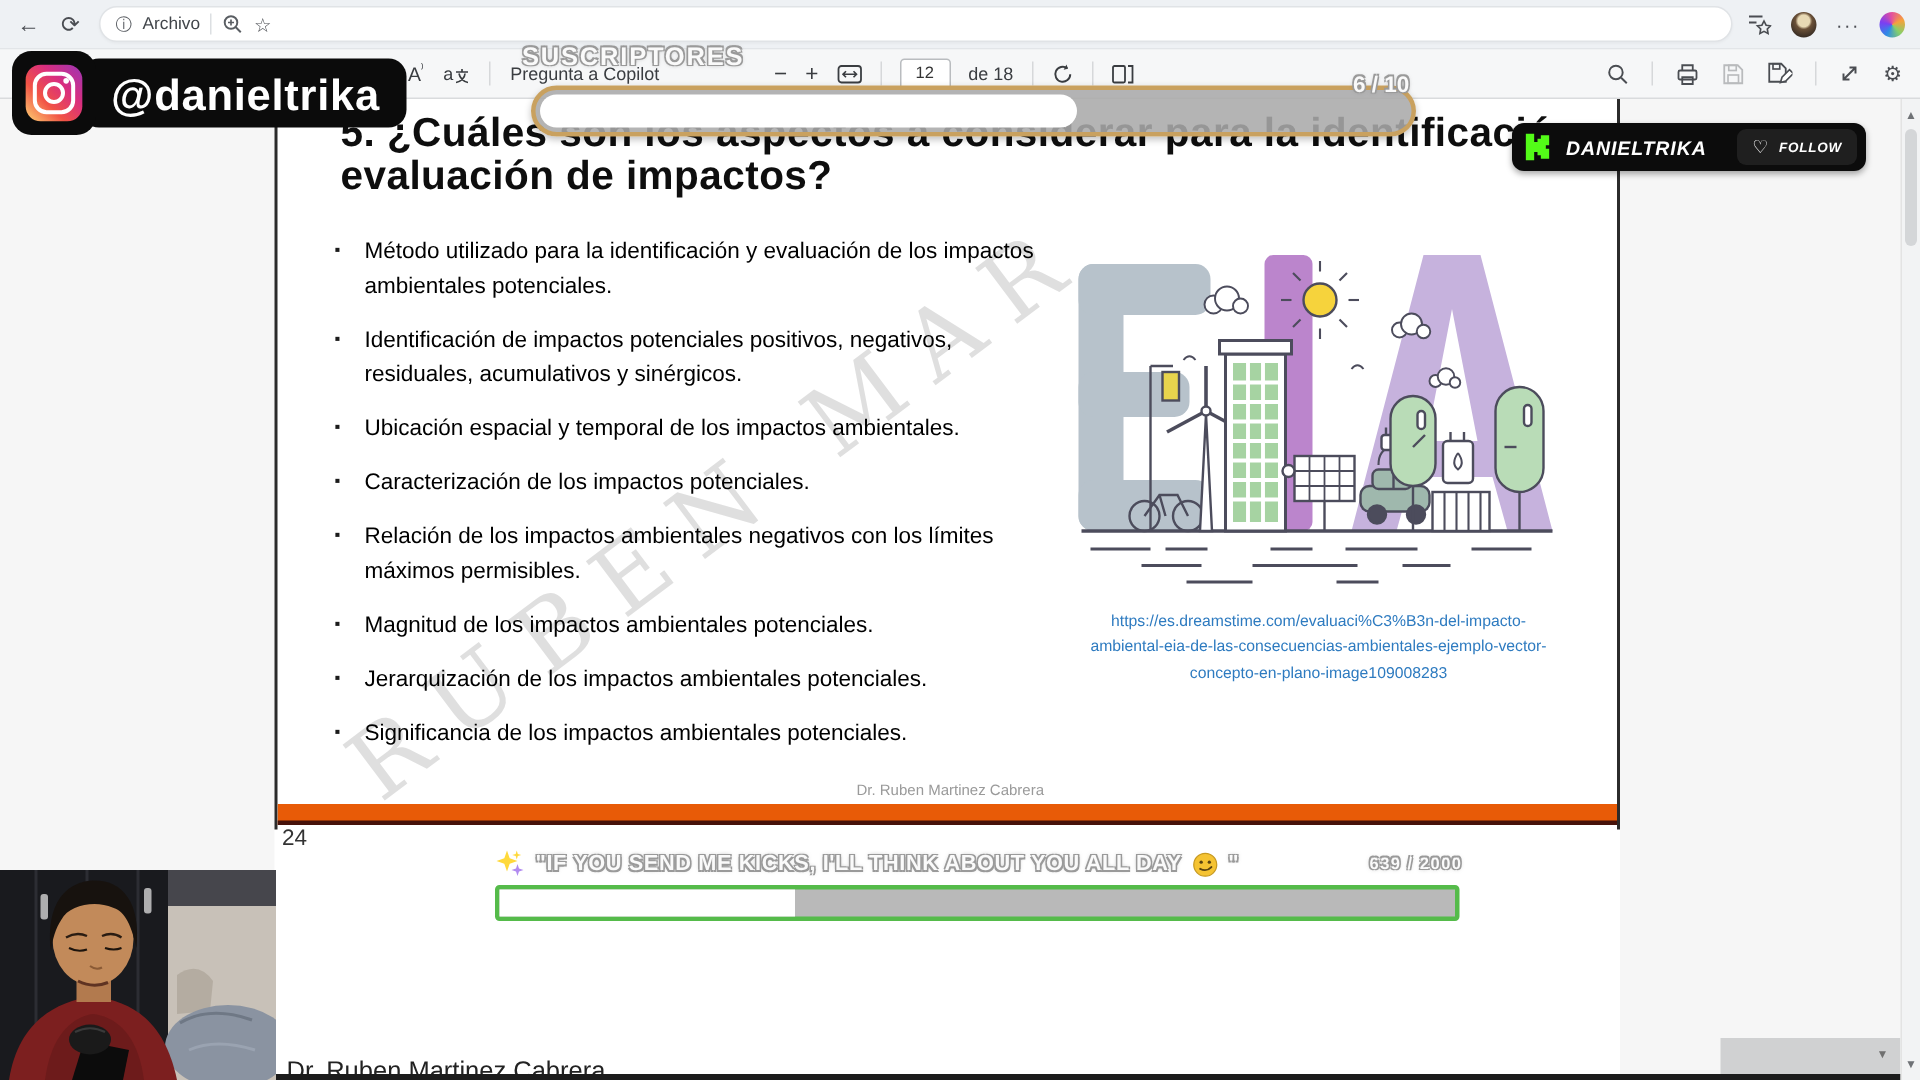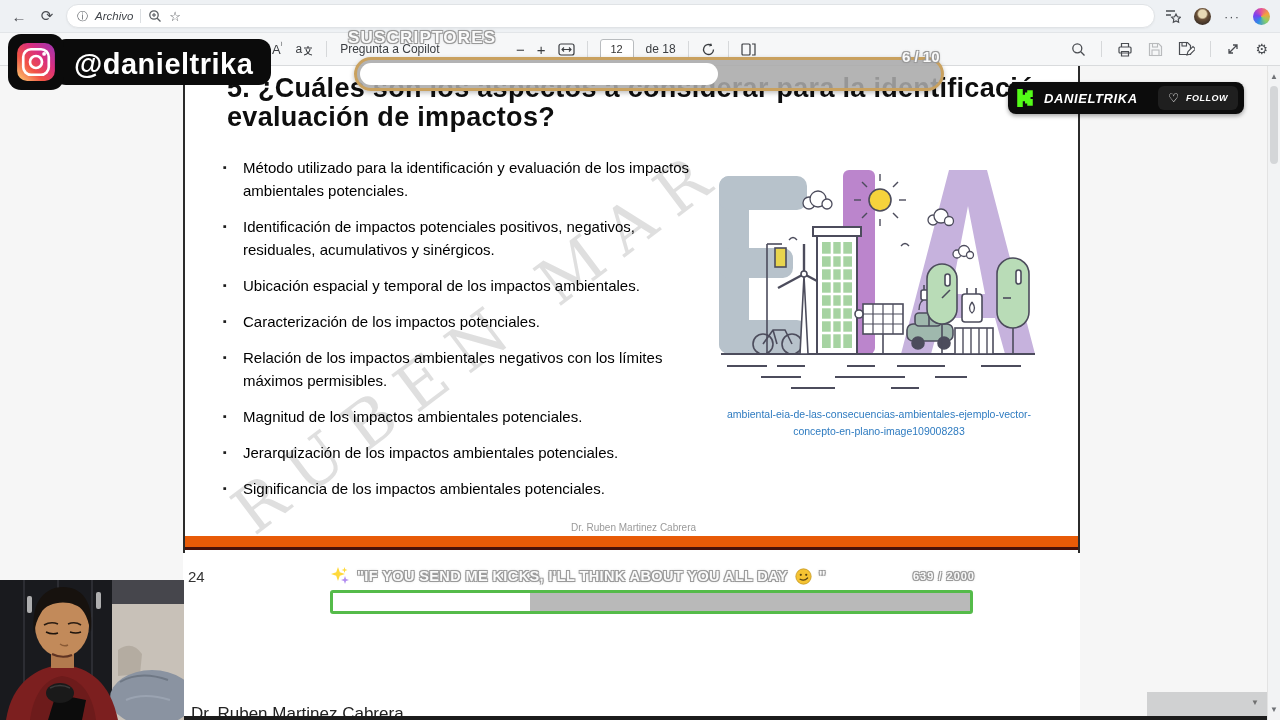--- a/index.html
+++ b/index.html
@@ -8,21 +8,21 @@
          font-family:"Liberation Sans", sans-serif; }
 
   
   .browser-bar { position:absolute; left:0; top:0; width:1280px; height:33px;
     background:#eef1f4; border-bottom:1px solid #e2e5e8;
     display:flex; align-items:center; padding:0 10px; gap:10px; z-index:5; }
   .nav-glyph { font-size:15px; color:#4a4d52; width:18px; text-align:center; cursor:default; }
   .addr { flex:1; height:24px; background:#fff; border:1px solid #e0e3e6; border-radius:13px;
     display:flex; align-items:center; padding:0 10px; gap:7px; font-size:11.5px; color:#3c4043;
     min-width:0; box-shadow:0 1px 2px rgba(0,0,0,.04); }
-  .addr .scheme { color:#41454a; white-space:nowrap;font-style:italic; }
+  .addr .scheme { color:#41454a; white-space:nowrap; }
   .addr .vr { width:1px; height:14px; background:#dcdfe2; }
   .addr .path { flex:1; white-space:nowrap; overflow:hidden; color:#2f3337; }
   .ic-svg { display:inline-block; vertical-align:middle; flex:none; }
   .browser-right { display:flex; align-items:center; gap:13px; }
   .avatar { width:17px; height:17px; border-radius:50%;
     background:radial-gradient(circle at 50% 35%, #e8d9b4 0 28%, #6b5138 40%, #2e2620 85%); }
   .copilot { width:17px; height:17px; border-radius:50%;
     background:conic-gradient(from 210deg,#2e8be6,#7a3ff2,#e24fa0,#f6a23b,#86d06a,#2e8be6); }
   .more-dots { font-size:13px; color:#4a4d52; letter-spacing:1px; }
 
@@ -54,21 +54,21 @@
   .bullets li::before { content:"▪"; position:absolute; left:2px; top:0; font-size:11px; color:#1b1b1b; }
   .illus { position:absolute; left:520px; top:82px; width:342px; height:252px; }
   .url-caption { position:absolute; left:528px; top:340px; width:332px; text-align:center;
     font-size:10.5px; color:#2e7bc0; line-height:1.65; cursor:pointer; }
   .author { position:absolute; left:0; width:897px; top:456px; text-align:center; font-size:10px; color:#9a9a9a; }
   .orange-bar { position:absolute; left:0; top:470px; width:897px; height:14px;
     background:#e85b07; border-bottom:3px solid #47120a; }
   .watermark { position:absolute; left:56px; top:416px; font-family:"DejaVu Serif", serif;
     font-size:64px; color:rgba(110,110,110,.22); letter-spacing:18px; white-space:nowrap;
     transform:rotate(-37deg); transform-origin:left center; pointer-events:none; }
-  .page-num { position:absolute; left:5px; top:502px; font-size:15px; color:#333; }
+  .page-num { position:absolute; left:5px; top:484px; font-size:15px; color:#333; }
   .next-header { position:absolute; left:0; top:636px; width:897px; height:14px; overflow:hidden;
     font-size:17px; color:#222; }
   .next-author { position:absolute; left:8px; top:2px; }
   .bottom-strip { position:absolute; left:183px; top:650px; width:1097px; height:4px; background:#1c1c1c; }
   .corner-gray { position:absolute; left:1147px; top:626px; width:120px; height:24px; background:#d0d1d2; }
   .corner-gray .dn { position:absolute; right:8px; top:6px; font-size:8px; color:#707070; }
 
   
   .scrollbar { position:absolute; right:0; top:0; width:13px; height:654px;
     background:#f2f3f4; border-left:1px solid #e3e3e3; }
@@ -342,20 +342,21 @@
             <line x1="56" y1="229" x2="96" y2="229"></line>
               <line x1="130" y1="229" x2="200" y2="229"></line>
             <line x1="230" y1="229" x2="262" y2="229"></line>
             <line x1="86" y1="240" x2="130" y2="240"></line>
               <line x1="186" y1="240" x2="214" y2="240"></line>
           </g>
         </g>
       </svg>
 
       <div class="url-caption">
+        <div>https://es.dreamstime.com/evaluaci%C3%B3n-del-impacto-</div>
         <div>ambiental-eia-de-las-consecuencias-ambientales-ejemplo-vector-</div>
         <div>concepto-en-plano-image109008283</div>
       </div>
       <div class="author">Dr. Ruben Martinez Cabrera</div>
       <div class="orange-bar"></div>
     </div>
 
     <div class="page-num">24</div>
     <div class="next-header">
       <span class="next-author">Dr. Ruben Martinez Cabrera</span>

